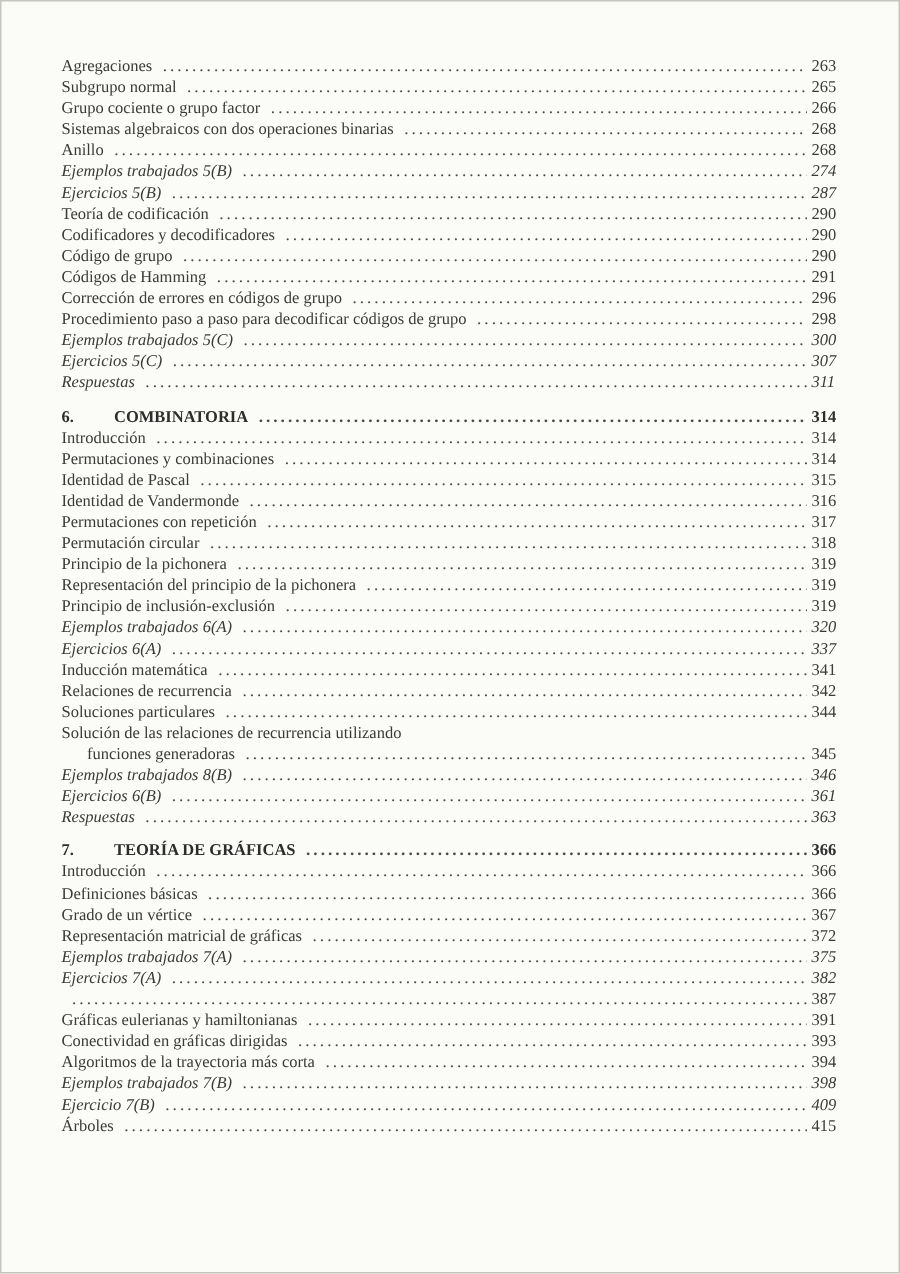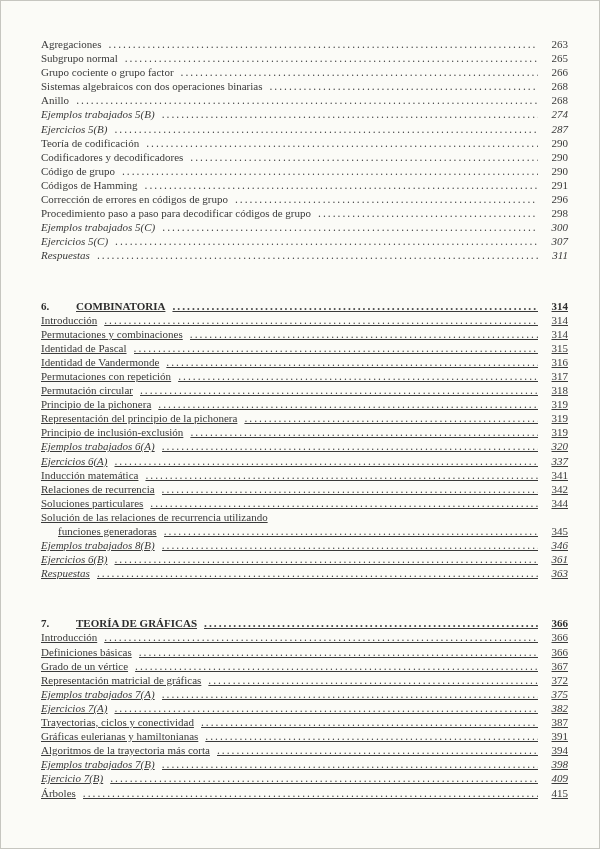--- a/index.html
+++ b/index.html
@@ -11,21 +11,21 @@
     border: 1px solid #c6c6c0;
     position: relative;
     overflow: hidden;
   }
   .page-inner {
     position: absolute;
     top: 36px;
     left: 40px;
     right: 31px;
   }
-  .toc-section + .toc-section { margin-top: 36px; text-decoration: underline; }
+  .toc-section + .toc-section { margin-top: 8px; }
   .row {
     display: flex;
     align-items: baseline;
     font-size: 11px;
     line-height: 14.1px;
   }
   .label { white-space: nowrap; }
   .leader {
     flex: 1 1 auto;
     overflow: hidden;
@@ -34,21 +34,21 @@
     letter-spacing: 2px;
     font-size: 11.5px;
     color: #4a4a4a;
     font-style: normal;
   }
   .leader::after {
     content: "........................................................................................................................................................................................................";
   }
   .page-num {
     min-width: 27px;
-    text-align: right;
+    text-align: left;
     white-space: nowrap;
   }
   .row.italic .label, .row.italic .page-num { font-style: italic; }
   .heading-row {
     font-weight: bold;
     color: #2d2d2d;
   }
   .heading-row .leader { font-weight: bold; }
   .chapter-num { display: inline-block; min-width: 35px; }
   .cont-row .label { padding-left: 17px; }
@@ -269,28 +269,32 @@
         <span class="label">Ejemplos trabajados 7(A)</span>
         <span class="leader"></span>
         <span class="page-num">375</span>
       </div>
       <div class="row italic">
         <span class="label">Ejercicios 7(A)</span>
         <span class="leader"></span>
         <span class="page-num">382</span>
       </div>
       <div class="row">
-        <span class="label">Trayectorias, ciclos y conectividad</span>
         <span class="leader"></span>
         <span class="page-num">387</span>
       </div>
       <div class="row">
         <span class="label">Gráficas eulerianas y hamiltonianas</span>
         <span class="leader"></span>
         <span class="page-num">391</span>
+      </div>
+      <div class="row">
+        <span class="label">Conectividad en gráficas dirigidas</span>
+        <span class="leader"></span>
+        <span class="page-num">393</span>
       </div>
       <div class="row">
         <span class="label">Algoritmos de la trayectoria más corta</span>
         <span class="leader"></span>
         <span class="page-num">394</span>
       </div>
       <div class="row italic">
         <span class="label">Ejemplos trabajados 7(B)</span>
         <span class="leader"></span>
         <span class="page-num">398</span>

